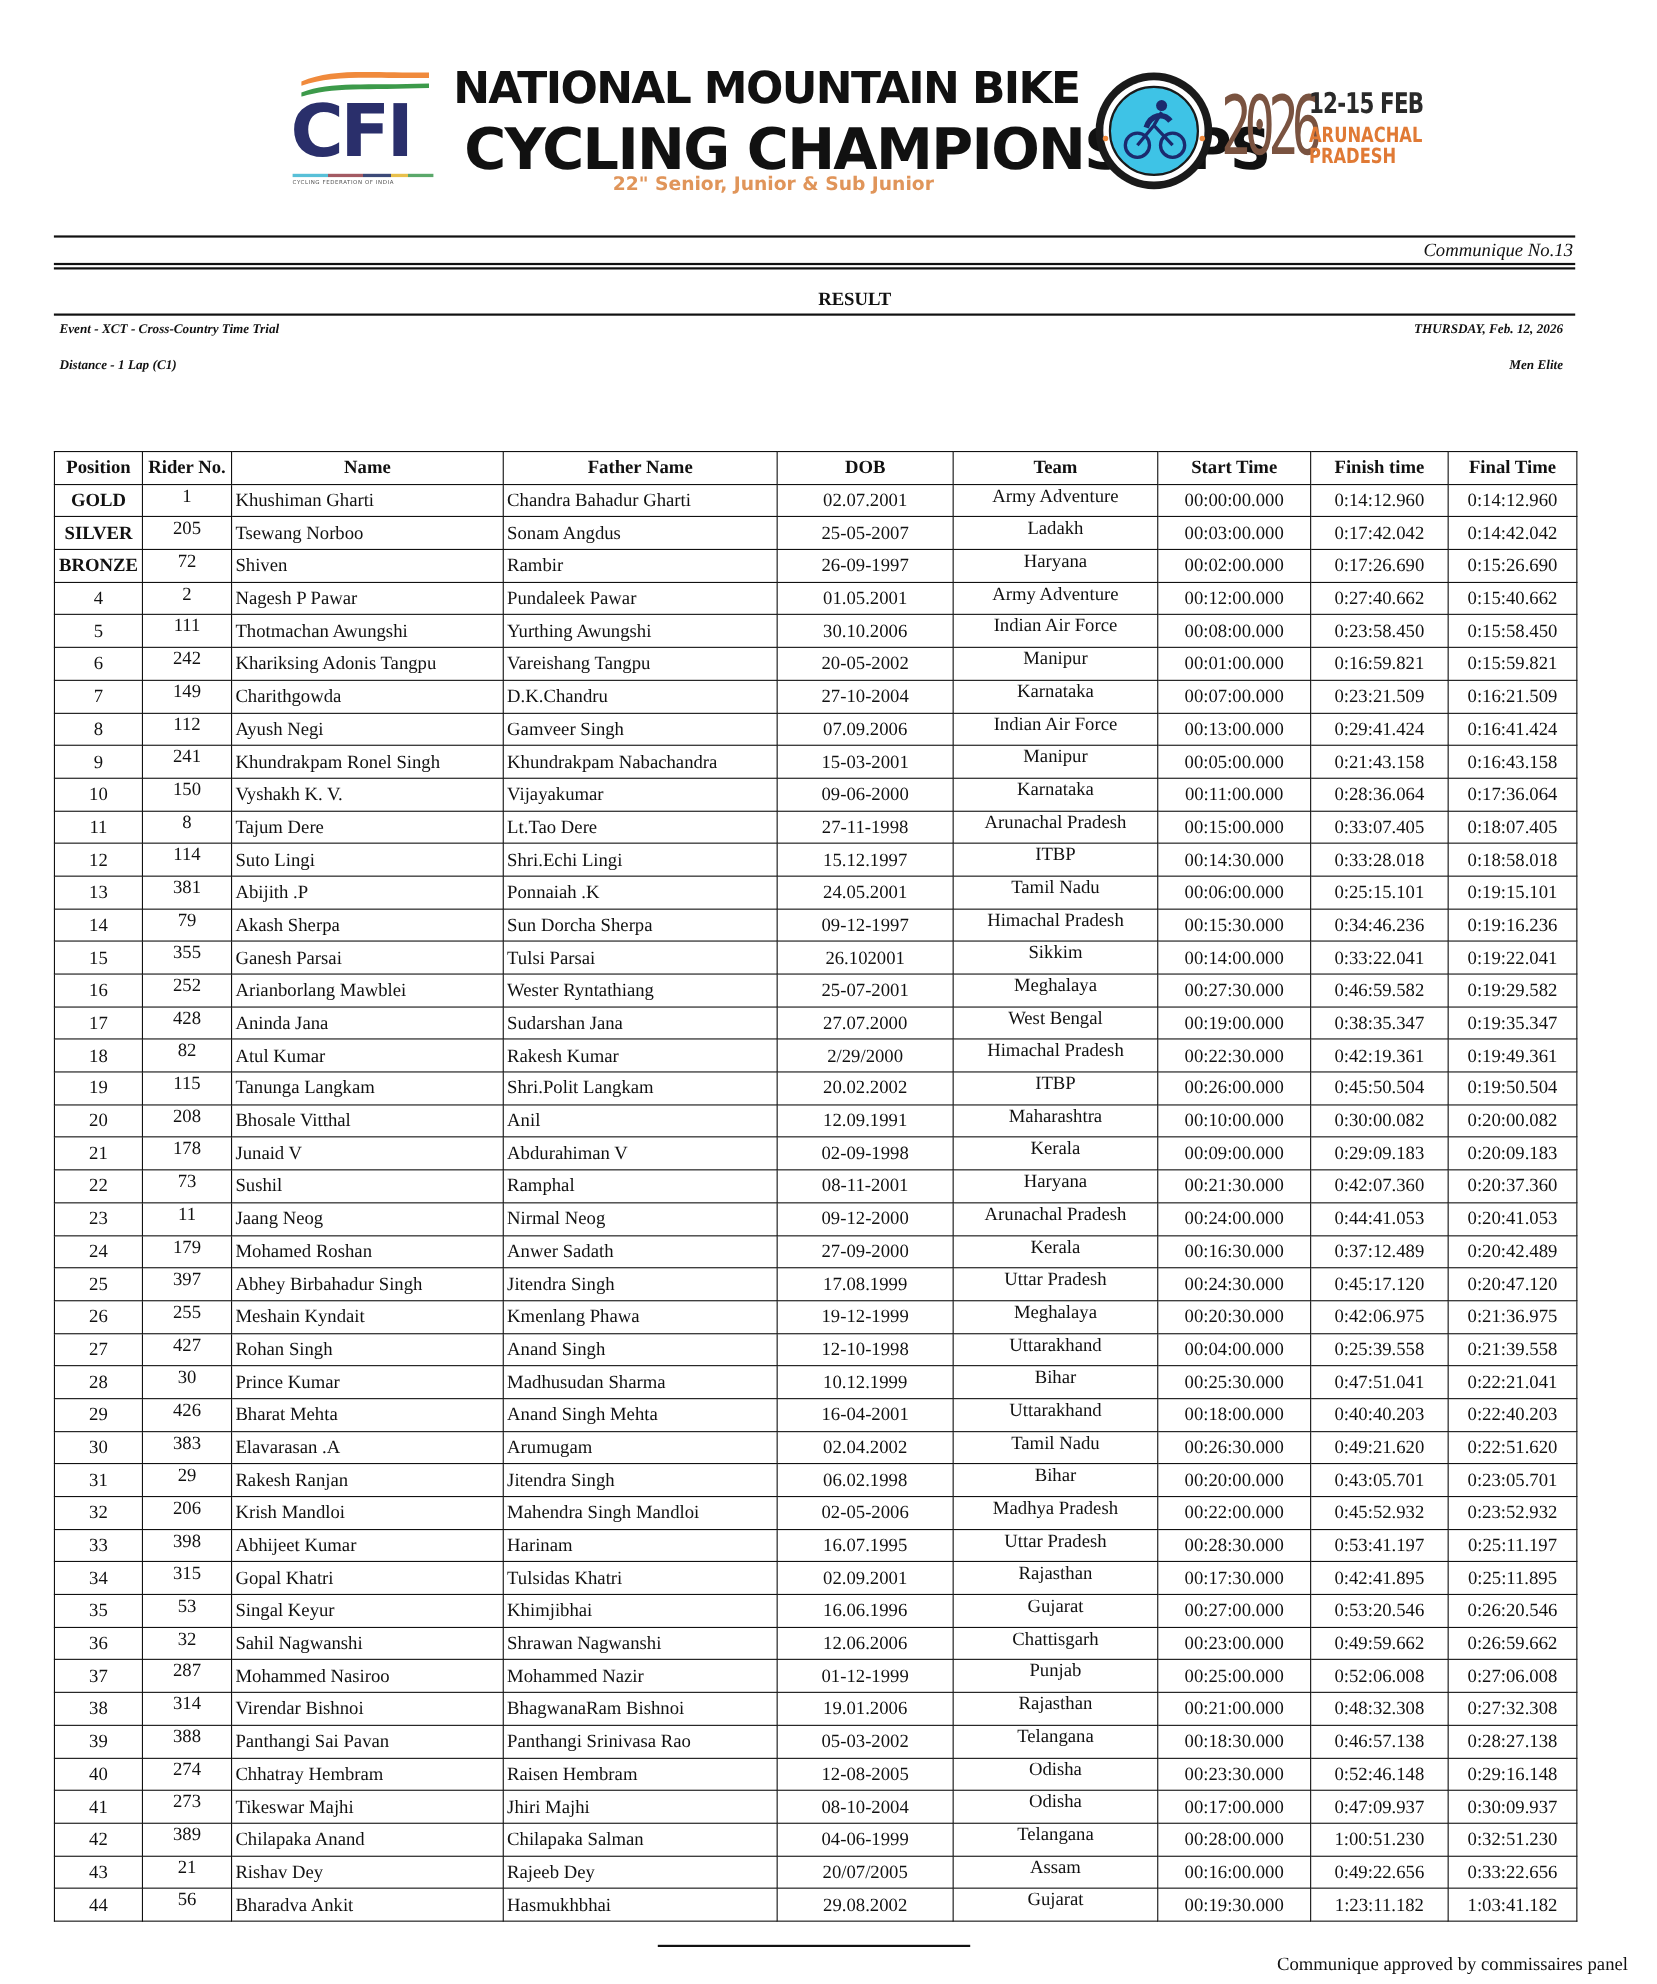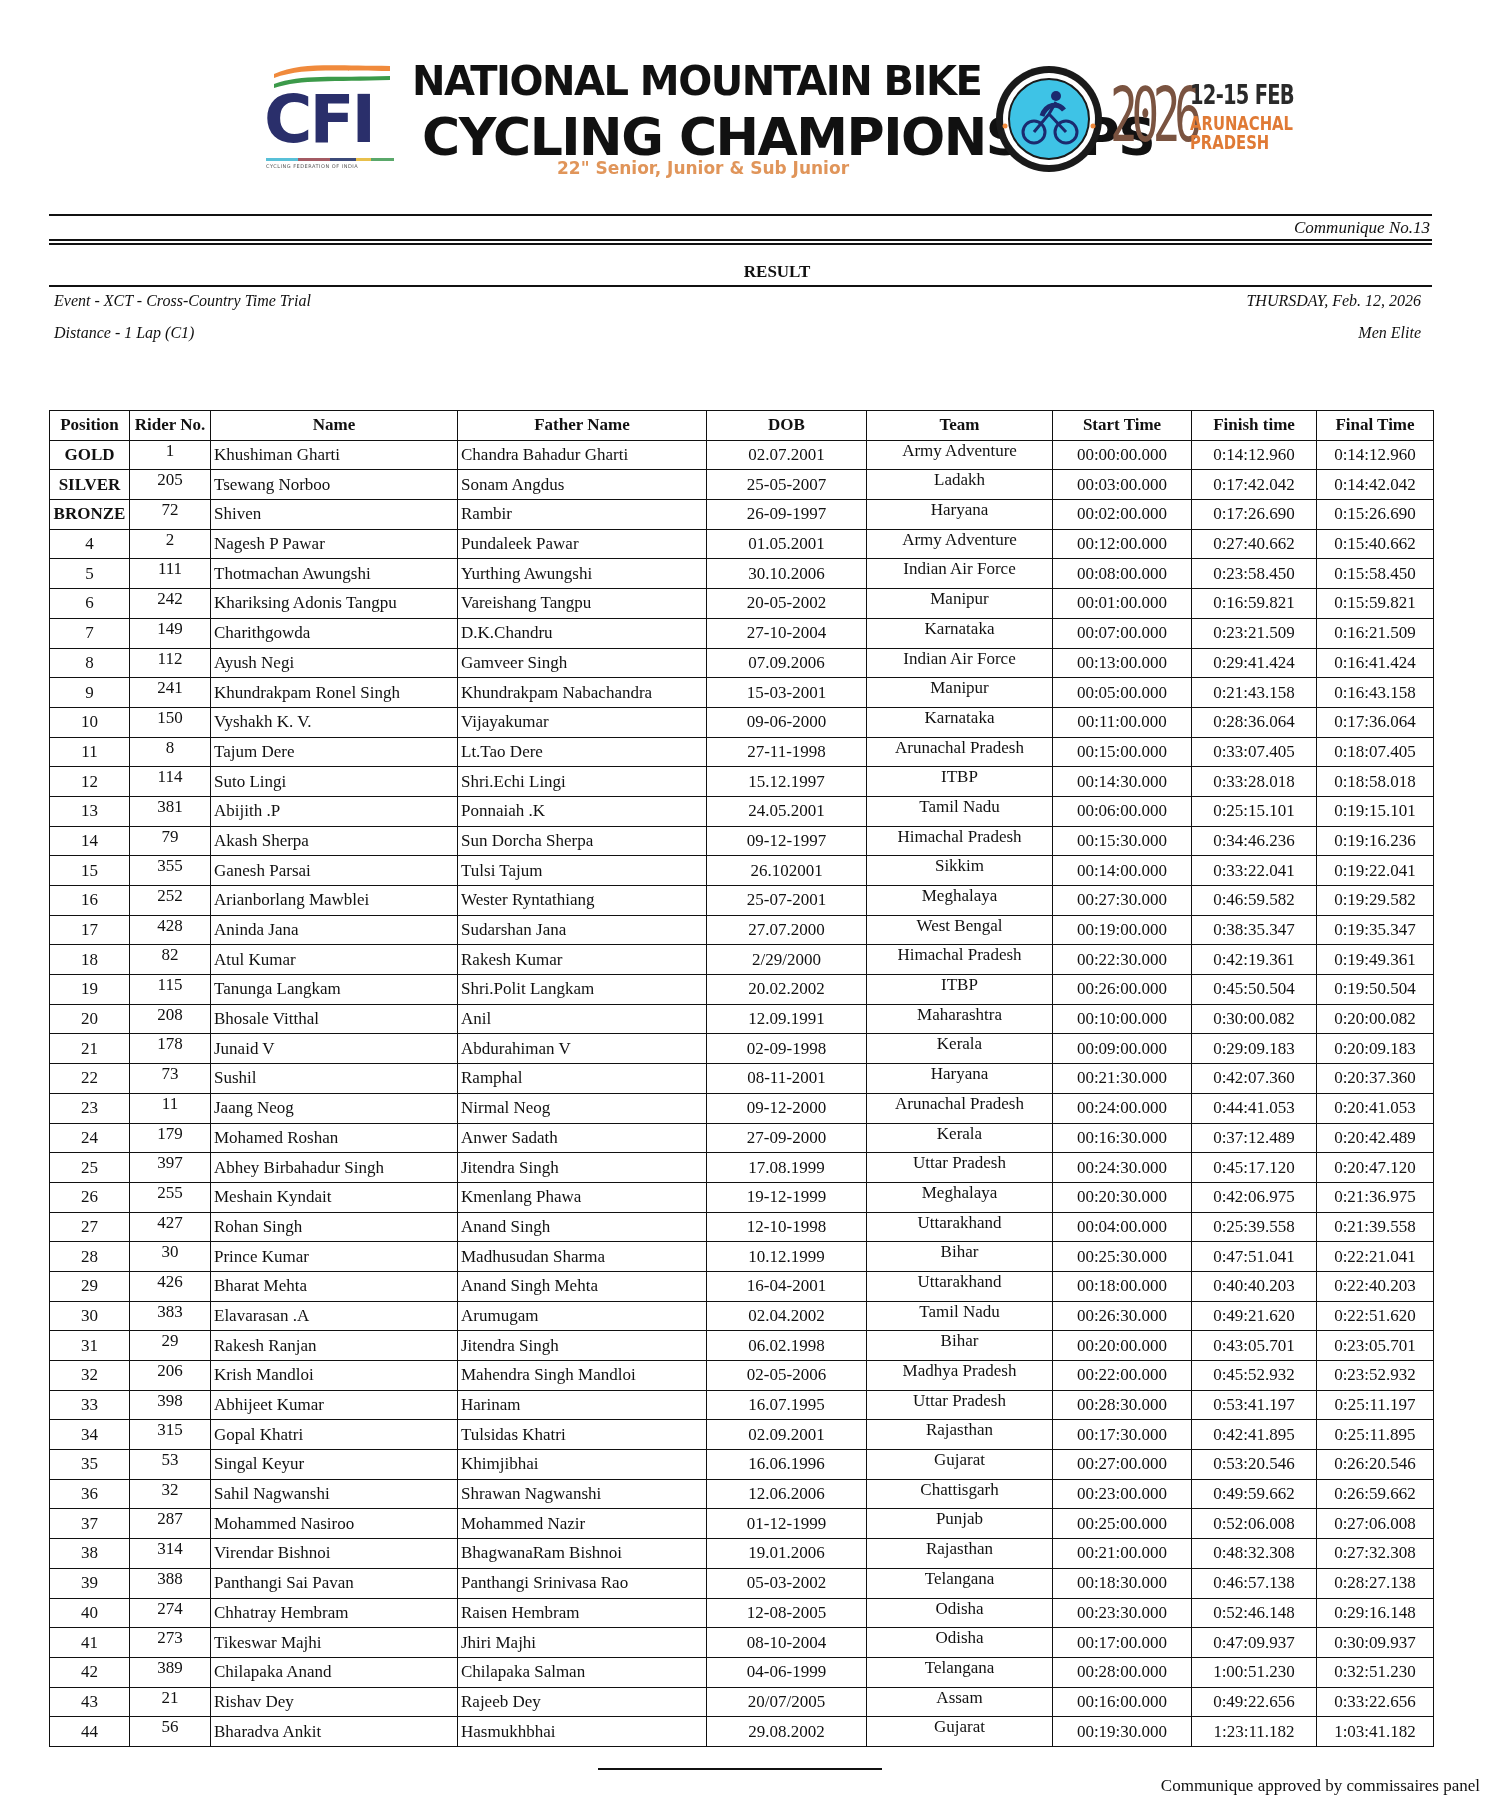--- a/index.html
+++ b/index.html
@@ -30,21 +30,21 @@
           line-height: 90px; white-space: nowrap; }
   .dates { position: absolute; left: 928px; top: 26px; font-family: "DejaVu Sans", sans-serif; font-weight: bold;
            font-size: 26px; color: #2a2a2a; letter-spacing: -1px; transform: scaleX(.75); transform-origin: left top; white-space: nowrap; }
   .place { position: absolute; left: 928px; top: 60px; font-family: "DejaVu Sans", sans-serif; font-weight: bold;
            font-size: 19px; line-height: 19px; color: #e07a35; transform: scaleX(.78); transform-origin: left top; white-space: nowrap; }
 
   
   .rule { position: absolute; left: 49px; width: 1383px; background: #111; }
   .communique { position: absolute; right: 76px; top: 218px; font-style: italic; font-weight: normal; font-size: 17px; }
   .result-title { position: absolute; left: 0; width: 1506px; top: 262px; text-align: center; font-weight: bold; font-size: 17px; padding-left: 24px; }
-  .meta { position: absolute; font-style: italic; font-weight: normal; font-size: 16px; white-space: nowrap; }
+  .meta { position: absolute; font-style: italic; font-weight: bold; font-size: 12px; white-space: nowrap; }
 
   
   table.results { position: absolute; left: 49px; top: 410px; width: 1384px; border-collapse: collapse;
                   table-layout: fixed; font-size: 17px; }
   table.results th, table.results td { border: 1px solid #111; height: 28.7px; padding: 0 3px; white-space: nowrap; overflow: hidden; }
   table.results thead tr { border-bottom: 1.5px solid #111; }
   table.results tbody tr { border-bottom: 1.5px solid #111; }
   table.results th { font-weight: bold; text-align: center; font-size: 17px; }
   td.c { text-align: center; }
   td.l { text-align: left; }
@@ -284,21 +284,21 @@
         <td class="c">09-12-1997</td>
         <td class="c up">Himachal Pradesh</td>
         <td class="c">00:15:30.000</td>
         <td class="c">0:34:46.236</td>
         <td class="c">0:19:16.236</td>
       </tr>
       <tr>
         <td class="c">15</td>
         <td class="c up">355</td>
         <td class="l">Ganesh Parsai</td>
-        <td class="l">Tulsi Tajum</td>
+        <td class="l">Tulsi Parsai</td>
         <td class="c">26.102001</td>
         <td class="c up">Sikkim</td>
         <td class="c">00:14:00.000</td>
         <td class="c">0:33:22.041</td>
         <td class="c">0:19:22.041</td>
       </tr>
       <tr>
         <td class="c">16</td>
         <td class="c up">252</td>
         <td class="l">Arianborlang Mawblei</td>

